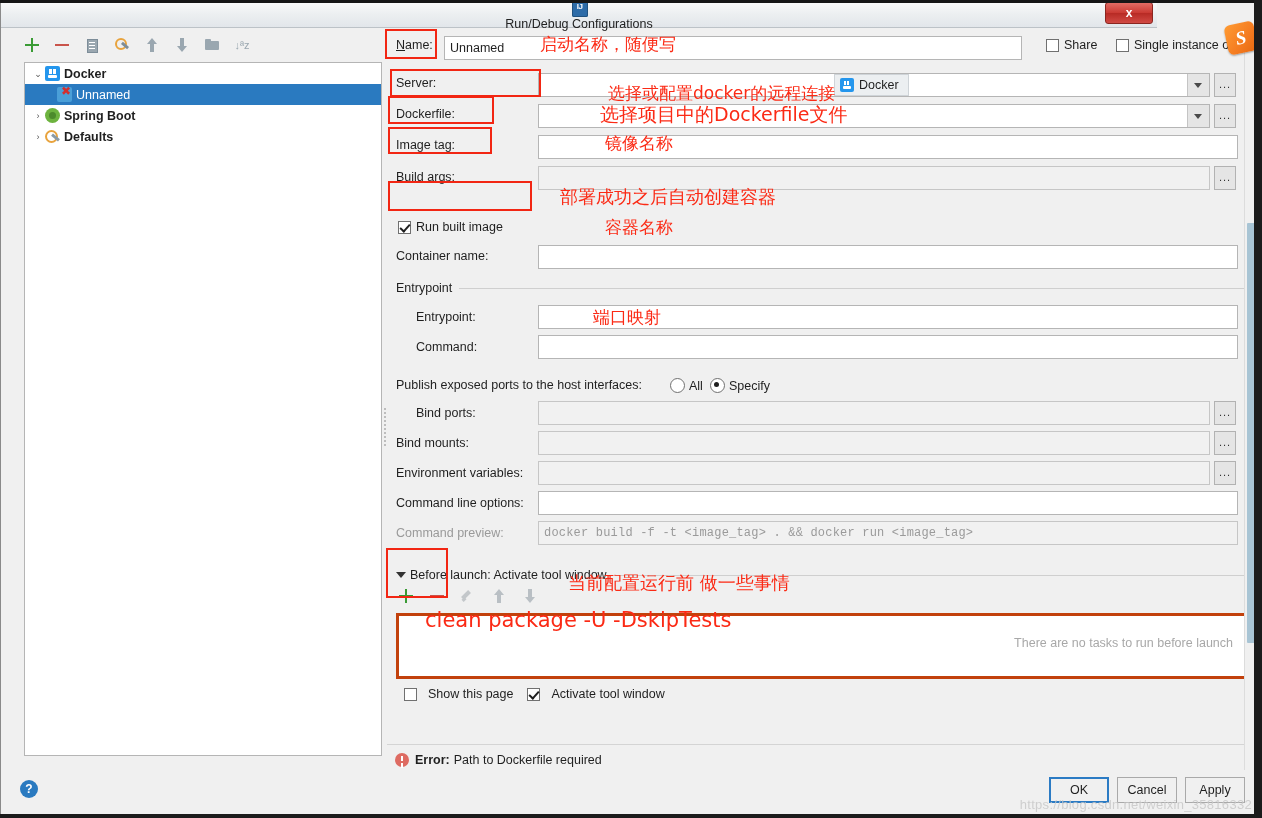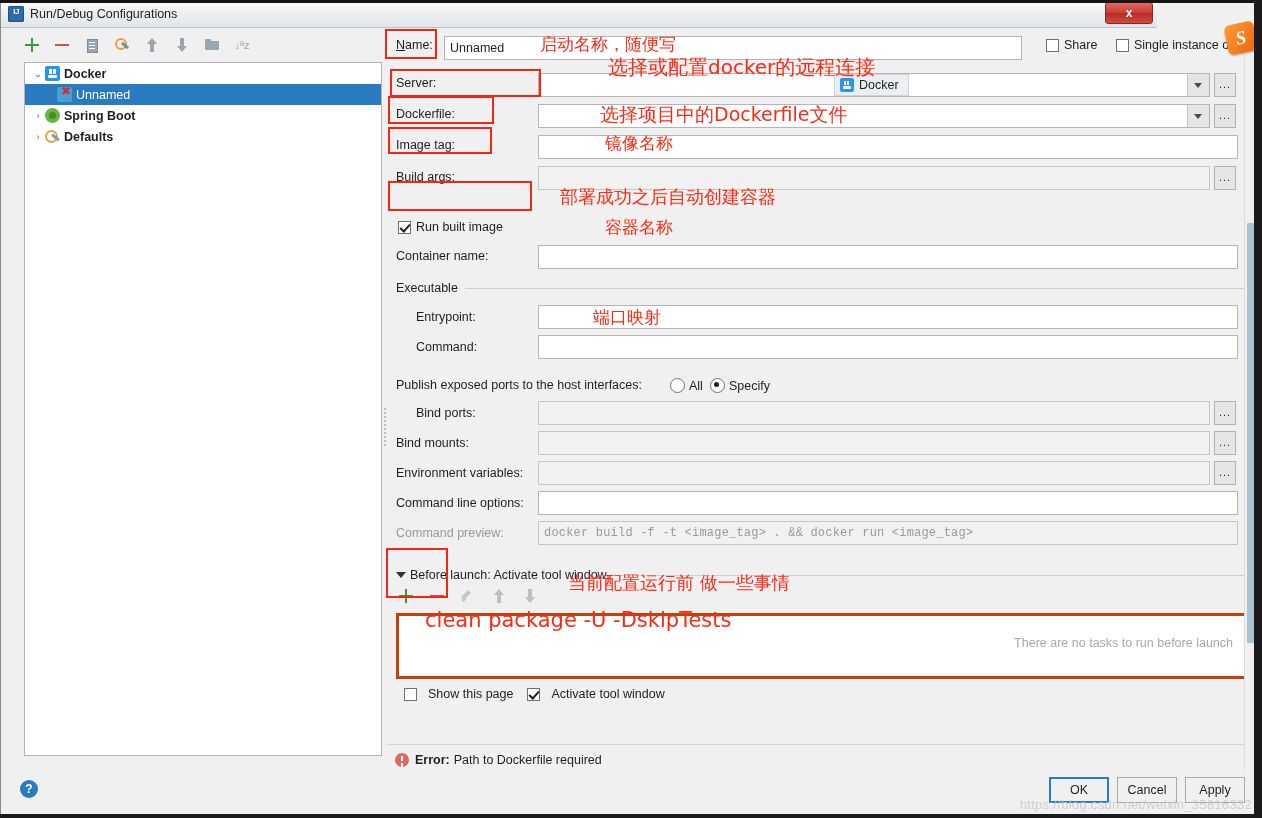--- a/index.html
+++ b/index.html
@@ -12,21 +12,21 @@
   
   #window{
     position:absolute;left:0;top:0;width:1262px;height:818px;
     background:#f0f0f0;border:1px solid #8a8a8a;box-sizing:border-box;
   }
   
   #titlebar{
     position:absolute;left:0;top:0;width:1156px;height:26px;
     background:linear-gradient(to bottom,#fbfbfb 0%,#eceff1 50%,#e2e6ea 100%);
     border-bottom:1px solid #bcc2c7;
-    display:flex;align-items:center;
+    display:flex;align-items:center;flex-direction:column;
   }
   #title-icon{
     width:16px;height:16px;margin-left:7px;margin-right:6px;
     background:#2d6ca8;border-radius:2px;position:relative;flex:none;
     box-shadow:inset 0 0 0 1px #20527f;
   }
   #title-icon:before{
     content:"IJ";position:absolute;left:0;right:0;top:1px;
     text-align:center;color:#fff;font-size:8px;font-weight:bold;
     font-family:"Liberation Sans",sans-serif;letter-spacing:-0.5px;
@@ -310,21 +310,21 @@
         <span class="cb on"></span>
         <span class="lbl">Run built image</span>
       </div>
 
       <div class="row" style="left:8px;top:219px;">
         <span class="lbl">Container name:</span>
       </div>
       <div class="field" style="left:150px;top:215px;width:700px;"></div>
 
       <div class="group" style="left:8px;top:251px;width:852px;">
-        <span class="gl">Executable</span>
+        <span class="gl">Entrypoint</span>
         <span class="gline"></span>
       </div>
 
       <div class="row" style="left:28px;top:280px;">
         <span class="lbl">Entrypoint:</span>
       </div>
       <div class="field" style="left:150px;top:275px;width:700px;"></div>
 
       <div class="row" style="left:28px;top:310px;">
         <span class="lbl">Command:</span>
@@ -420,21 +420,21 @@
 </div>
 
 <div class="redbox" style="left:385px;top:29px;width:52px;height:30px;"></div>
 <div class="redbox" style="left:390px;top:69px;width:151px;height:28px;"></div>
 <div class="redbox" style="left:388px;top:96px;width:106px;height:28px;"></div>
 <div class="redbox" style="left:388px;top:127px;width:104px;height:27px;"></div>
 <div class="redbox" style="left:388px;top:181px;width:144px;height:30px;"></div>
 <div class="redbox" style="left:386px;top:548px;width:62px;height:50px;"></div>
 
 <div class="anno" style="left:540px;top:33px;font-size:17px;">启动名称，随便写</div>
-<div class="anno" style="left:608px;top:54px;font-size:20px;">选择或配置docker的远程连接</div>
+<div class="anno" style="left:608px;top:82px;font-size:17px;">选择或配置docker的远程连接</div>
 <div class="anno" style="left:600px;top:102px;font-size:19px;">选择项目中的Dockerfile文件</div>
 <div class="anno" style="left:605px;top:132px;font-size:17px;">镜像名称</div>
 <div class="anno" style="left:560px;top:185px;font-size:18px;">部署成功之后自动创建容器</div>
 <div class="anno" style="left:605px;top:216px;font-size:17px;">容器名称</div>
 <div class="anno" style="left:593px;top:306px;font-size:17px;">端口映射</div>
 <div class="anno" style="left:568px;top:571px;font-size:18px;">当前配置运行前 做一些事情</div>
 <div class="anno" style="left:425px;top:608px;font-size:21px;">clean package -U -DskipTests</div>
 
 <div id="s-logo">S</div>
 <div id="watermark">https://blog.csdn.net/weixin_35816332</div>

